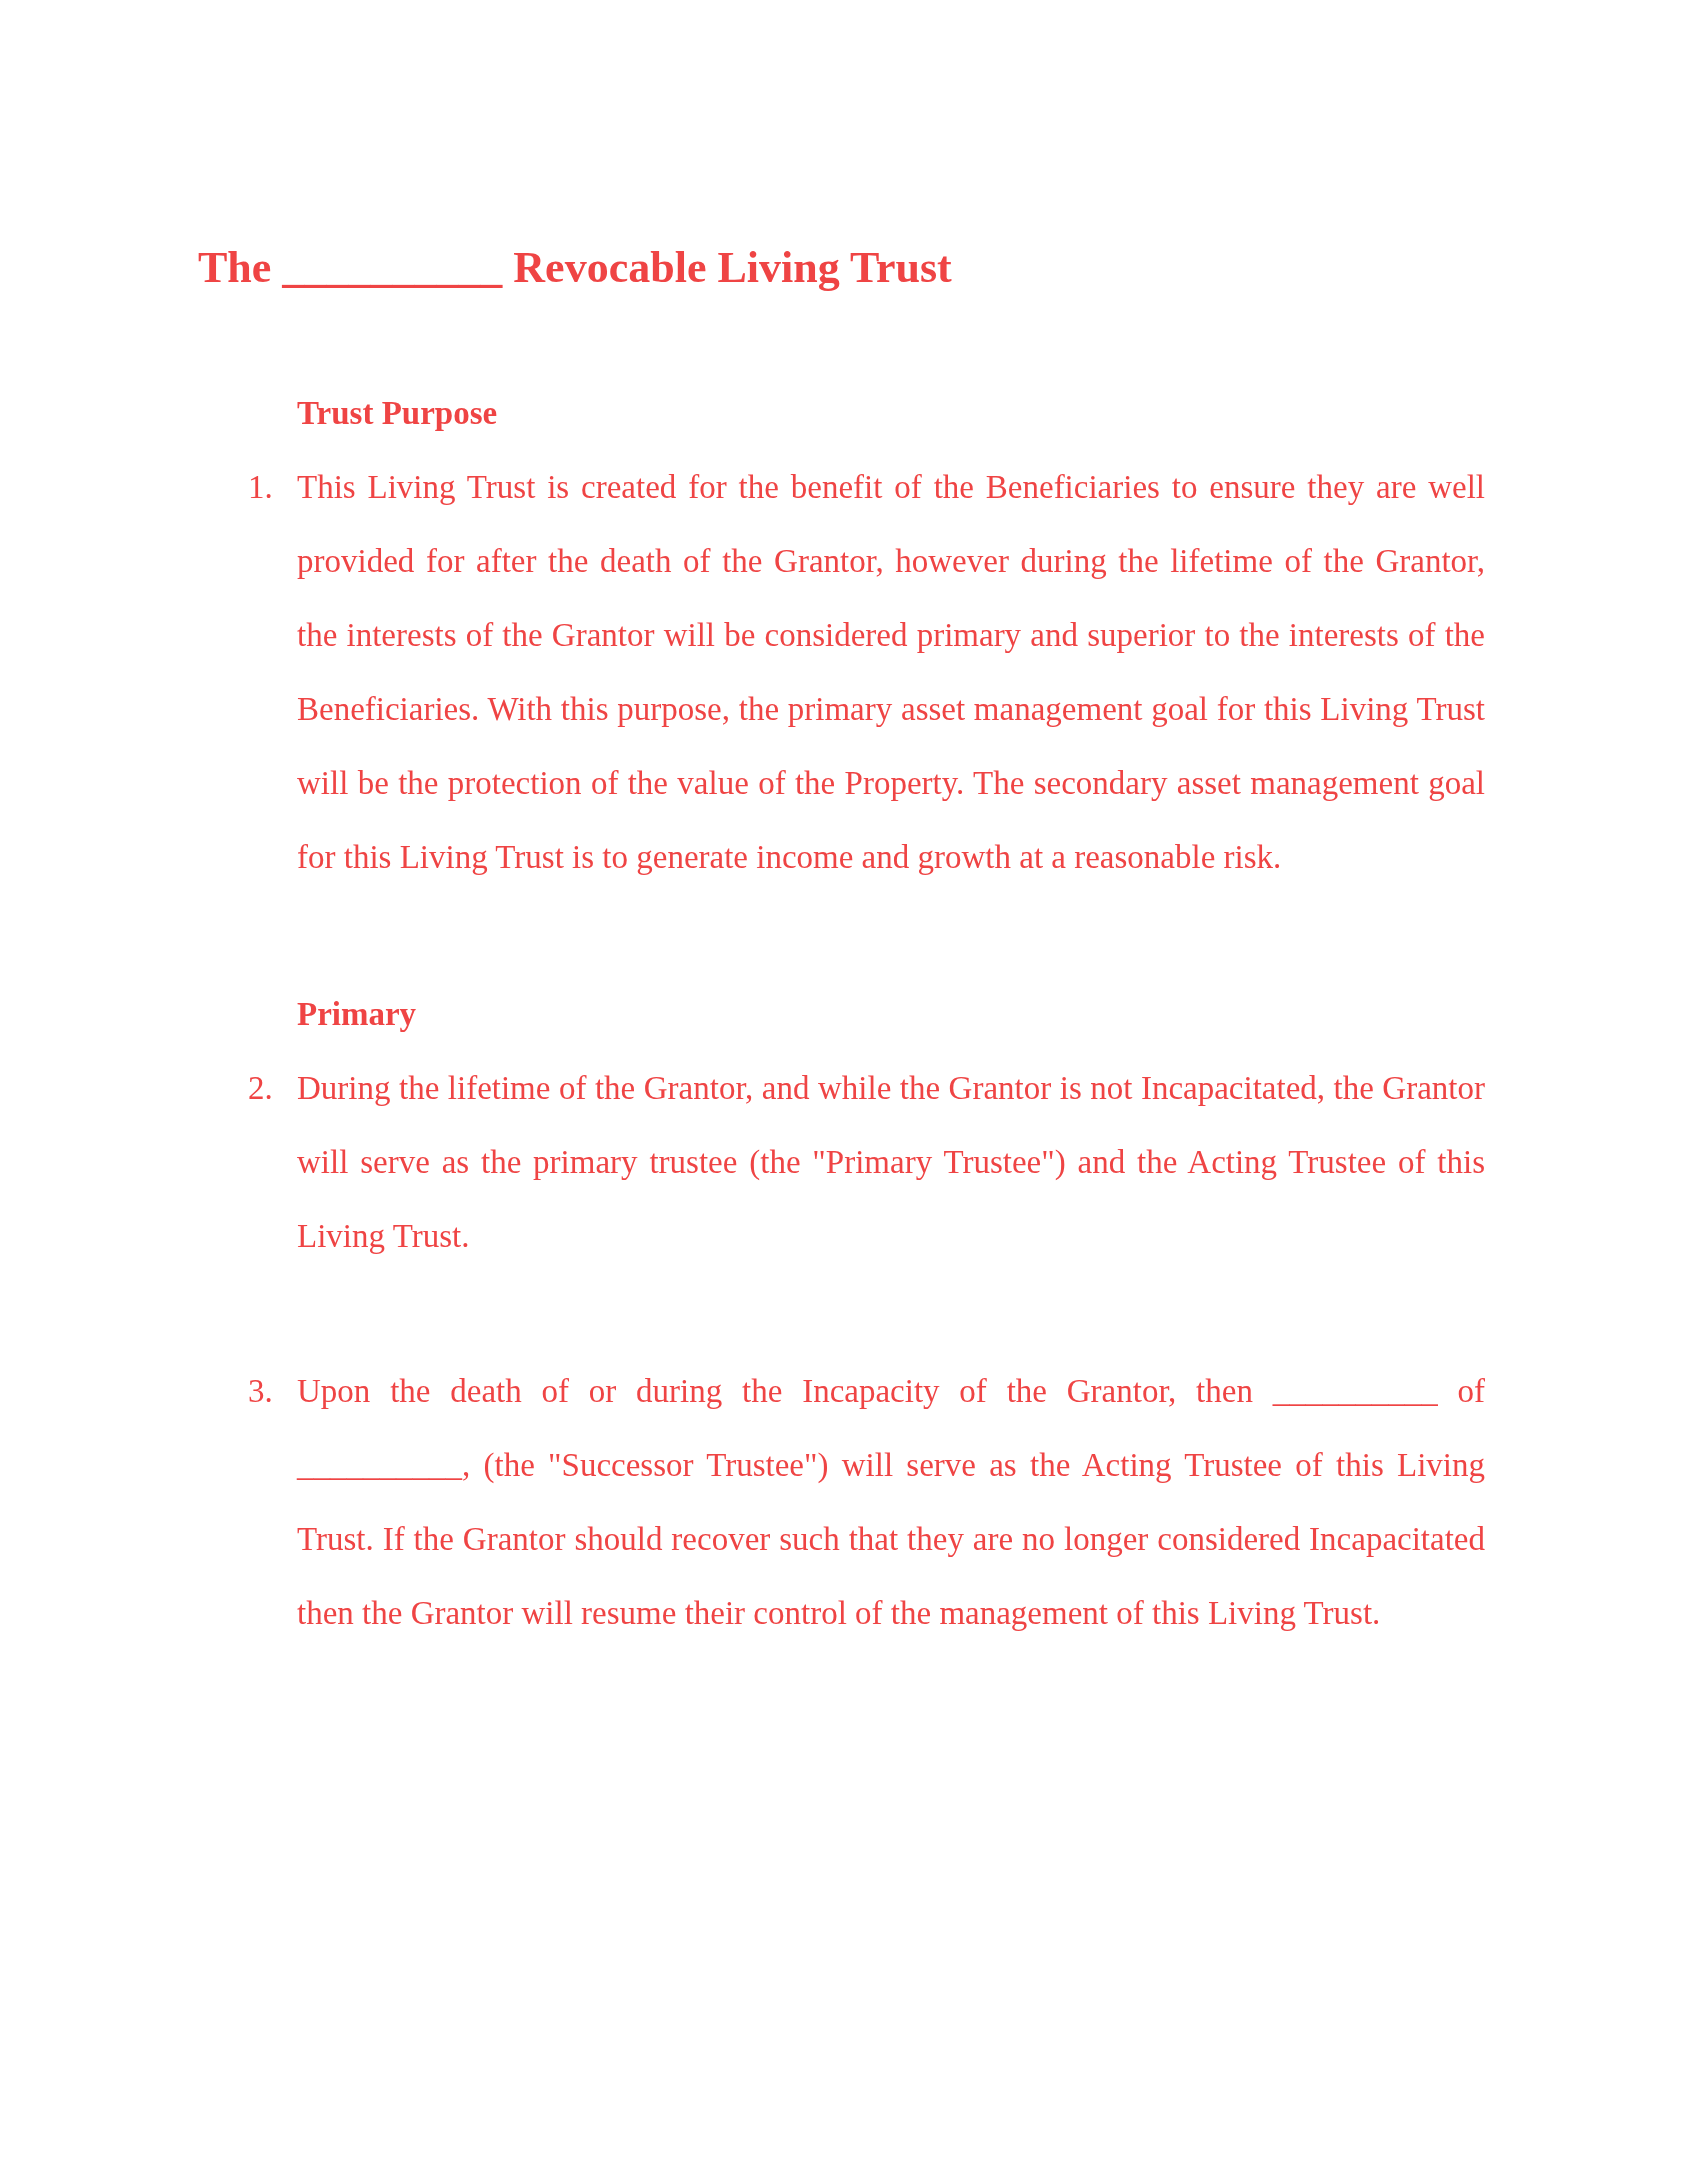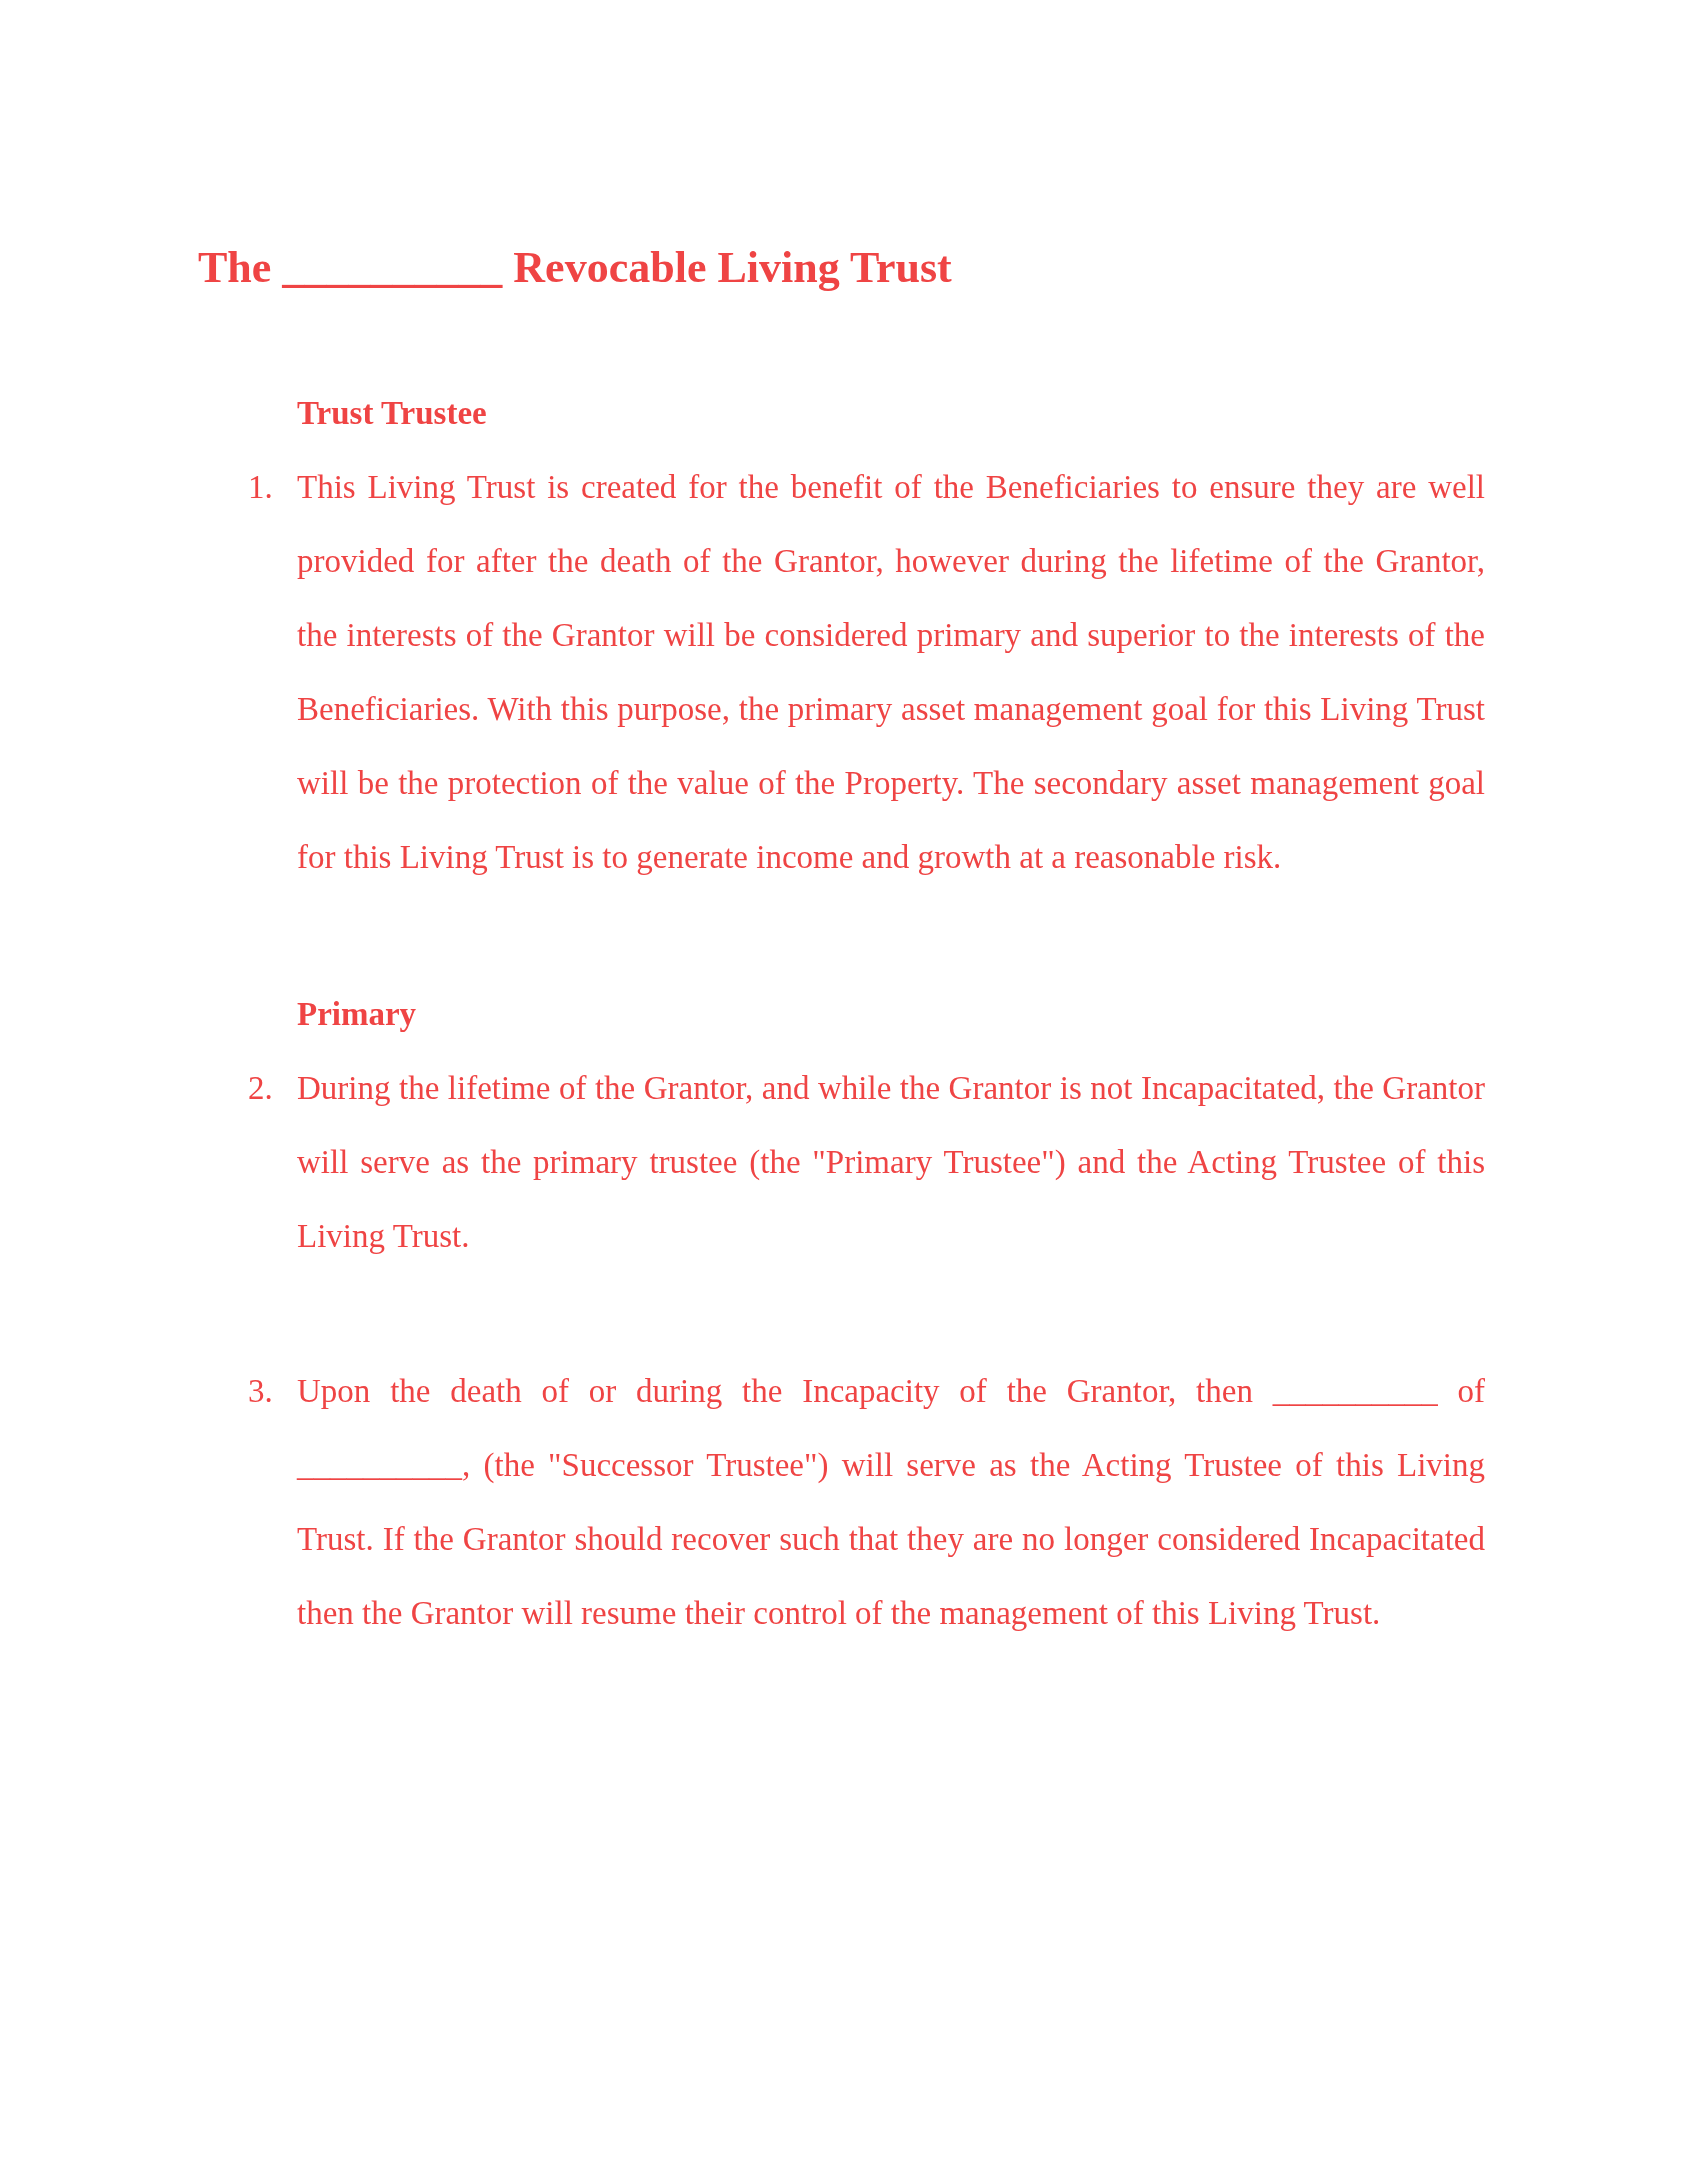--- a/index.html
+++ b/index.html
@@ -61,21 +61,21 @@
 </style>
 </head>
 <body>
 
 <div class="page">
 
   <h1 class="doc-title">The __________ Revocable Living Trust</h1>
 
 
   <div>
-    <p class="section-heading">Trust Trustee</p>
+    <p class="section-heading">Trust Purpose</p>
 
     <p class="item">
       <span class="num">1.</span>
       <span>This Living Trust is created for the benefit of the Beneficiaries to ensure they are well provided for after the death of the Grantor, however during the lifetime of the Grantor, the interests of the Grantor will be considered primary and superior to the interests of the Beneficiaries. With this purpose, the primary asset management goal for this Living Trust will be the protection of the value of the Property. The secondary asset management goal for this Living Trust is to generate income and growth at a reasonable risk.</span>
     </p>
   </div>
 
   <div>
     <p class="section-heading">Primary</p>
 

